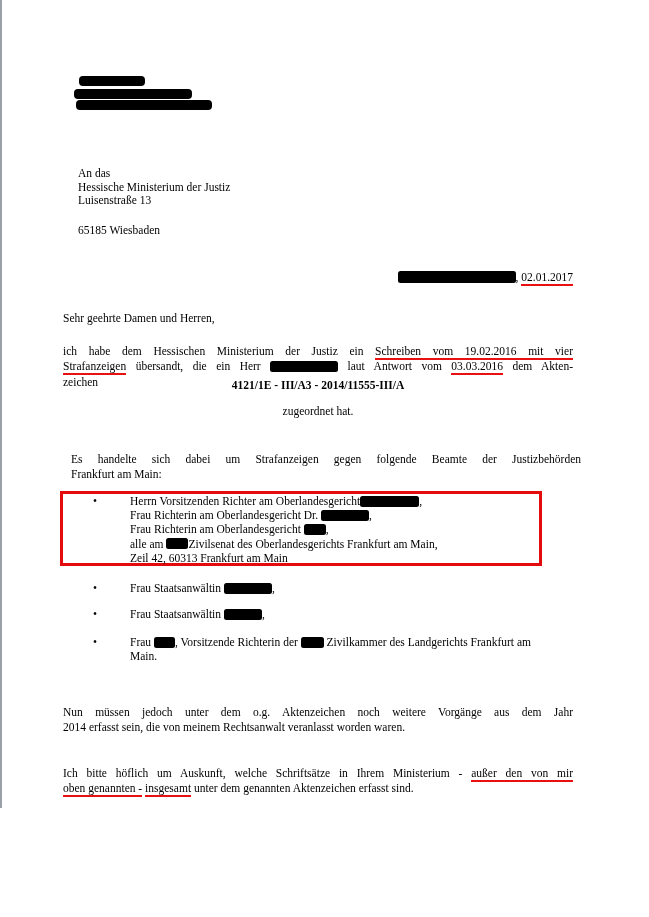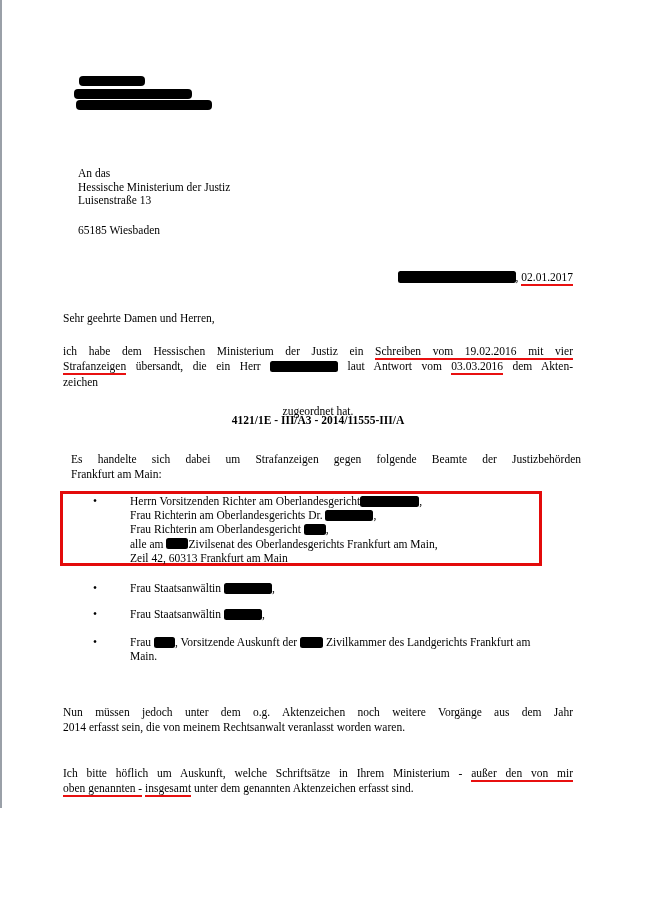--- a/index.html
+++ b/index.html
@@ -47,53 +47,53 @@
   <div class="abs ln right nw" style="left:63px;top:263px;width:510px;margin-top:7px;"><span class="rb" style="width:118px;height:12px;vertical-align:-2px;"></span><span>, </span><span class="ru">02.01.2017</span></div>
 
   <div class="abs ln nw" style="left:63px;top:311px;width:510px;">Sehr geehrte Damen und Herren,</div>
 
   <div class="abs" style="left:63px;top:344px;width:510px;">
     <div class="ln jl"><span>ich habe dem Hessischen Ministerium der Justiz ein </span><span class="ru">Schreiben vom 19.02.2016 mit vier</span></div>
     <div class="ln jl"><span class="ru">Strafanzeigen</span><span> übersandt, die ein Herr </span><span class="rb" style="width:68px;"></span><span> laut Antwort vom </span><span class="ru">03.03.2016</span><span> dem Akten-</span></div>
     <div class="ln nw">zeichen</div>
   </div>
 
-  <div class="abs ln center bold nw" style="left:63px;top:413px;width:510px;text-align:center;">4121/1E - III/A3 - 2014/11555-III/A</div>
+  <div class="abs ln center bold nw" style="left:63px;top:378px;width:510px;text-align:center;">4121/1E - III/A3 - 2014/11555-III/A</div>
 
   <div class="abs ln nw" style="left:63px;top:404px;width:510px;text-align:center;">zugeordnet hat.</div>
 
   <div class="abs" style="left:71px;top:452px;width:510px;">
     <div class="ln jl">Es handelte sich dabei um Strafanzeigen gegen folgende Beamte der Justizbehörden</div>
     <div class="ln nw">Frankfurt am Main:</div>
   </div>
 
   <div class="redbox" style="left:60px;top:491px;width:476px;height:69px;"></div>
 
   <span class="dot" style="left:93px;top:494px;">•</span>
   <div class="abs blk" style="left:114px;top:494px;width:440px;">
     <div class="ln nw"><span>Herrn Vorsitzenden Richter am Oberlandesgericht</span><span class="rb" style="width:59px;"></span><span>,</span></div>
-    <div class="ln nw"><span>Frau Richterin am Oberlandesgerichts Dr. </span><span class="rb" style="width:48px;"></span><span>,</span></div>
+    <div class="ln nw"><span>Frau Richterin am Oberlandesgericht Dr. </span><span class="rb" style="width:48px;"></span><span>,</span></div>
     <div class="ln nw"><span>Frau Richterin am Oberlandesgericht </span><span class="rb" style="width:22px;"></span><span>,</span></div>
     <div class="ln nw"><span>alle am </span><span class="rb" style="width:22px;"></span><span>Zivilsenat des Oberlandesgerichts Frankfurt am Main,</span></div>
     <div class="ln nw">Zeil 42, 60313 Frankfurt am Main</div>
   </div>
 
   <span class="dot" style="left:93px;top:581px;">•</span>
   <div class="abs blk" style="left:114px;top:581px;width:440px;">
     <div class="ln nw"><span>Frau Staatsanwältin </span><span class="rb" style="width:48px;"></span><span>,</span></div>
   </div>
 
   <span class="dot" style="left:93px;top:607px;">•</span>
   <div class="abs blk" style="left:114px;top:607px;width:440px;">
     <div class="ln nw"><span>Frau Staatsanwältin </span><span class="rb" style="width:38px;"></span><span>,</span></div>
   </div>
 
   <span class="dot" style="left:93px;top:635px;">•</span>
   <div class="abs blk" style="left:114px;top:635px;width:460px;">
-    <div class="ln nw"><span>Frau </span><span class="rb" style="width:21px;"></span><span>, Vorsitzende Auskunft der </span><span class="rb" style="width:23px;"></span><span> Zivilkammer des Landgerichts Frankfurt am</span></div>
+    <div class="ln nw"><span>Frau </span><span class="rb" style="width:21px;"></span><span>, Vorsitzende Richterin der </span><span class="rb" style="width:23px;"></span><span> Zivilkammer des Landgerichts Frankfurt am</span></div>
     <div class="ln nw">Main.</div>
   </div>
 
 
   <div class="abs" style="left:63px;top:705px;width:510px;">
     <div class="ln jl">Nun müssen jedoch unter dem o.g. Aktenzeichen noch weitere Vorgänge aus dem Jahr</div>
     <div class="ln nw">2014 erfasst sein, die von meinem Rechtsanwalt veranlasst worden waren.</div>
   </div>
 
   <div class="abs" style="left:63px;top:746px;width:510px;margin-top:20px;">

